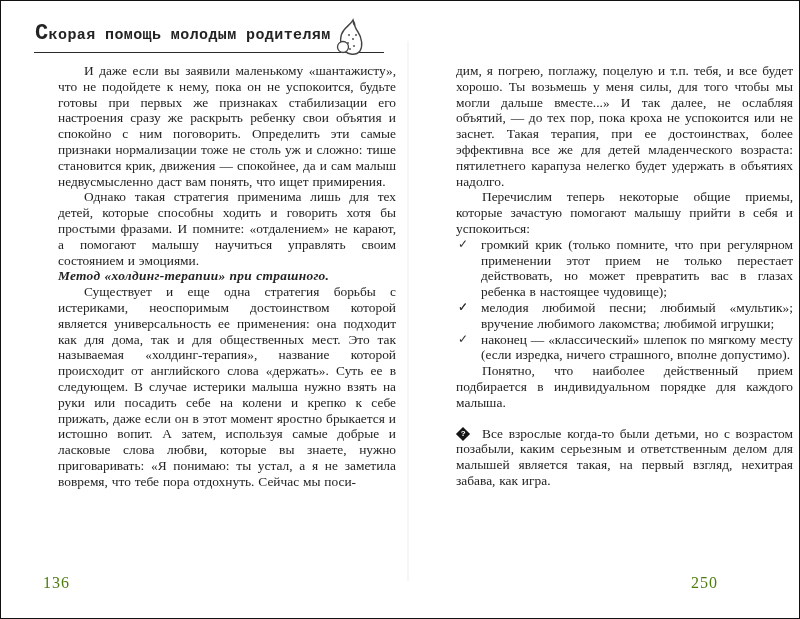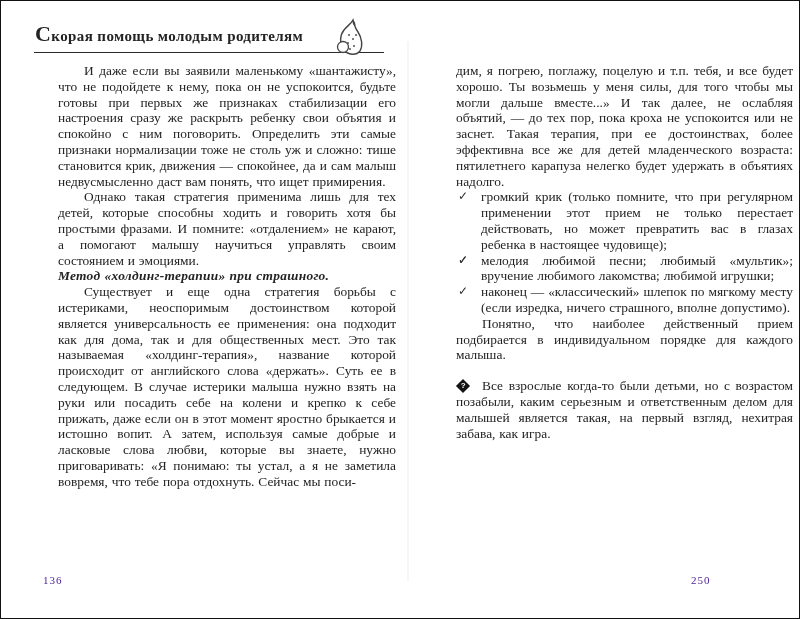--- a/index.html
+++ b/index.html
@@ -15,21 +15,21 @@
   }
   .gutter {
     position: absolute; left: 406px; top: 40px; width: 2px; height: 540px;
     background: linear-gradient(to right, rgba(0,0,0,0.00), rgba(0,0,0,0.07), rgba(0,0,0,0.00));
   }
   .page { position: absolute; top: 14px; height: 592px; }
   #page-left  { left: 28px;  width: 368px; }
   #page-right { left: 432px; width: 360px; }
 
   
-  .runhead { position: relative; height: 46px; }
+  .runhead { position: relative; height: 46px; font-family: Liberation Mono, monospace; }
   .runhead .rule {
     position: absolute; height: 1px; background: #2a2a2a; top: 37px;
   }
   #page-left  .rule { left: 5px;  width: 350px; }
   #page-right .rule { left: 12px; width: 346px; }
 
   .header-text {
     position: absolute; top: 12px;
     font-size: 15px; letter-spacing: 0.4px; white-space: nowrap;
   }
@@ -71,21 +71,21 @@
     transform: rotate(45deg);
     display: flex; align-items: center; justify-content: center;
   }
   .diamond-icon span {
     transform: rotate(-45deg);
     color: #fff; font-size: 8px; font-weight: bold; line-height: 1;
     font-family: "Liberation Sans", sans-serif;
   }
 
   .page-number {
-    position: absolute; font-size: 11px; letter-spacing: 1px; color: #4c1d95;
+    position: absolute; font-size: 16px; letter-spacing: 1px; color: #4d7c0f;
   }
   #num-left  { left: 42px;  top: 573px; }
   #num-right { left: 690px; top: 573px; }
 </style>
 </head>
 <body>
 
 <div id="frame">
   <div class="gutter"></div>
 
@@ -109,20 +109,21 @@
       <p>И даже если вы заявили маленькому «шантажисту», что не подойдете к нему, пока он не успокоится, будьте готовы при первых же признаках стабилизации его настроения сразу же раскрыть ребенку свои объятия и спокойно с ним поговорить. Определить эти самые признаки нормализации тоже не столь уж и сложно: тише становится крик, движения — спокойнее, да и сам малыш недвусмысленно даст вам понять, что ищет примирения.</p>
       <p>Однако такая стратегия применима лишь для тех детей, которые способны ходить и говорить хотя бы простыми фразами. И помните: «отдалением» не карают, а помогают малышу научиться управлять своим состоянием и эмоциями.</p>
       <p class="method-heading">Метод «холдинг-терапии» при страшного.</p>
       <p>Существует и еще одна стратегия борьбы с истериками, неоспоримым достоинством которой является универсальность ее применения: она подходит как для дома, так и для общественных мест. Это так называемая «холдинг-терапия», название которой происходит от английского слова «держать». Суть ее в следующем. В случае истерики малыша нужно взять на руки или посадить себе на колени и крепко к себе прижать, даже если он в этот момент яростно брыкается и истошно вопит. А затем, используя самые добрые и ласковые слова любви, которые вы знаете, нужно приговаривать: «Я понимаю: ты устал, а я не заметила вовремя, что тебе пора отдохнуть. Сейчас мы поси-</p>
     </div>
   </div>
 
   <div class="page" id="page-right">
     <div class="page-body">
       <p class="continuation">дим, я погрею, поглажу, поцелую и т.п. тебя, и все будет хорошо. Ты возьмешь у меня силы, для того чтобы мы могли дальше вместе...» И так далее, не ослабляя объятий, — до тех пор, пока кроха не успокоится или не заснет. Такая терапия, при ее достоинствах, более эффективна все же для детей младенческого возраста: пятилетнего карапуза нелегко будет удержать в объятиях надолго.</p>
+      <p>Перечислим теперь некоторые общие приемы, которые зачастую помогают малышу прийти в себя и успокоиться:</p>
       <ul class="checklist">
         <li>
           <span class="check-icon">✓</span>
           <span>громкий крик (только помните, что при регулярном применении этот прием не только перестает действовать, но может превратить вас в глазах ребенка в настоящее чудовище);</span>
         </li>
         <li>
           <span class="check-icon">✓</span>
         </li>
         <li>
           <span class="check-icon">✓</span>

